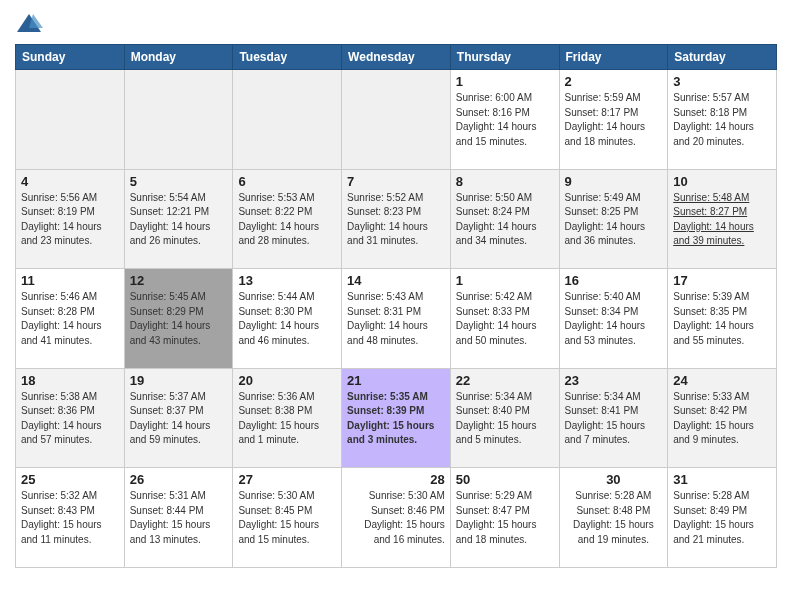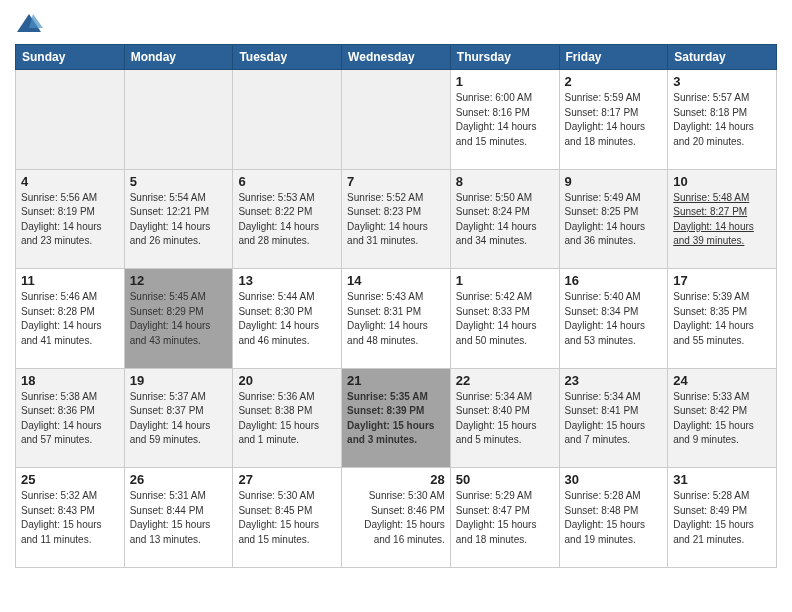--- a/index.html
+++ b/index.html
@@ -282,21 +282,21 @@
 Daylight: 14 hours
 and 59 minutes.</div>
           </td>
           <td style="background: rgb(242, 242, 242); margin-top: 44px;">
             <span class="day-num">20</span>
             <div class="day-info" style="white-space: pre-line;">Sunrise: 5:36 AM
 Sunset: 8:38 PM
 Daylight: 15 hours
 and 1 minute.</div>
           </td>
-          <td style="background: #a3a3a3;">
+          <td style="background: #c4b5fd;">
             <span class="day-num">21</span>
             <div class="day-info" style="white-space: pre-line; font-weight: bold;">Sunrise: 5:35 AM
 Sunset: 8:39 PM
 Daylight: 15 hours
 and 3 minutes.</div>
           </td>
           <td style="background: rgb(242, 242, 242);">
             <span class="day-num">22</span>
             <div class="day-info" style="white-space: pre-line;">Sunrise: 5:34 AM
 Sunset: 8:40 PM
@@ -347,21 +347,21 @@
 Daylight: 15 hours
 and 16 minutes.</div>
           </td>
           <td style="background: rgb(255, 255, 255);">
             <span class="day-num">50</span>
             <div class="day-info" style="white-space: pre-line;">Sunrise: 5:29 AM
 Sunset: 8:47 PM
 Daylight: 15 hours
 and 18 minutes.</div>
           </td>
-          <td style="background: rgb(255, 255, 255);">
+          <td style="background: rgb(255, 255, 255); text-align: center;">
             <span class="day-num">30</span>
             <div class="day-info" style="white-space: pre-line;">Sunrise: 5:28 AM
 Sunset: 8:48 PM
 Daylight: 15 hours
 and 19 minutes.</div>
           </td>
           <td style="background: rgb(255, 255, 255);">
             <span class="day-num">31</span>
             <div class="day-info" style="white-space: pre-line;">Sunrise: 5:28 AM
 Sunset: 8:49 PM

